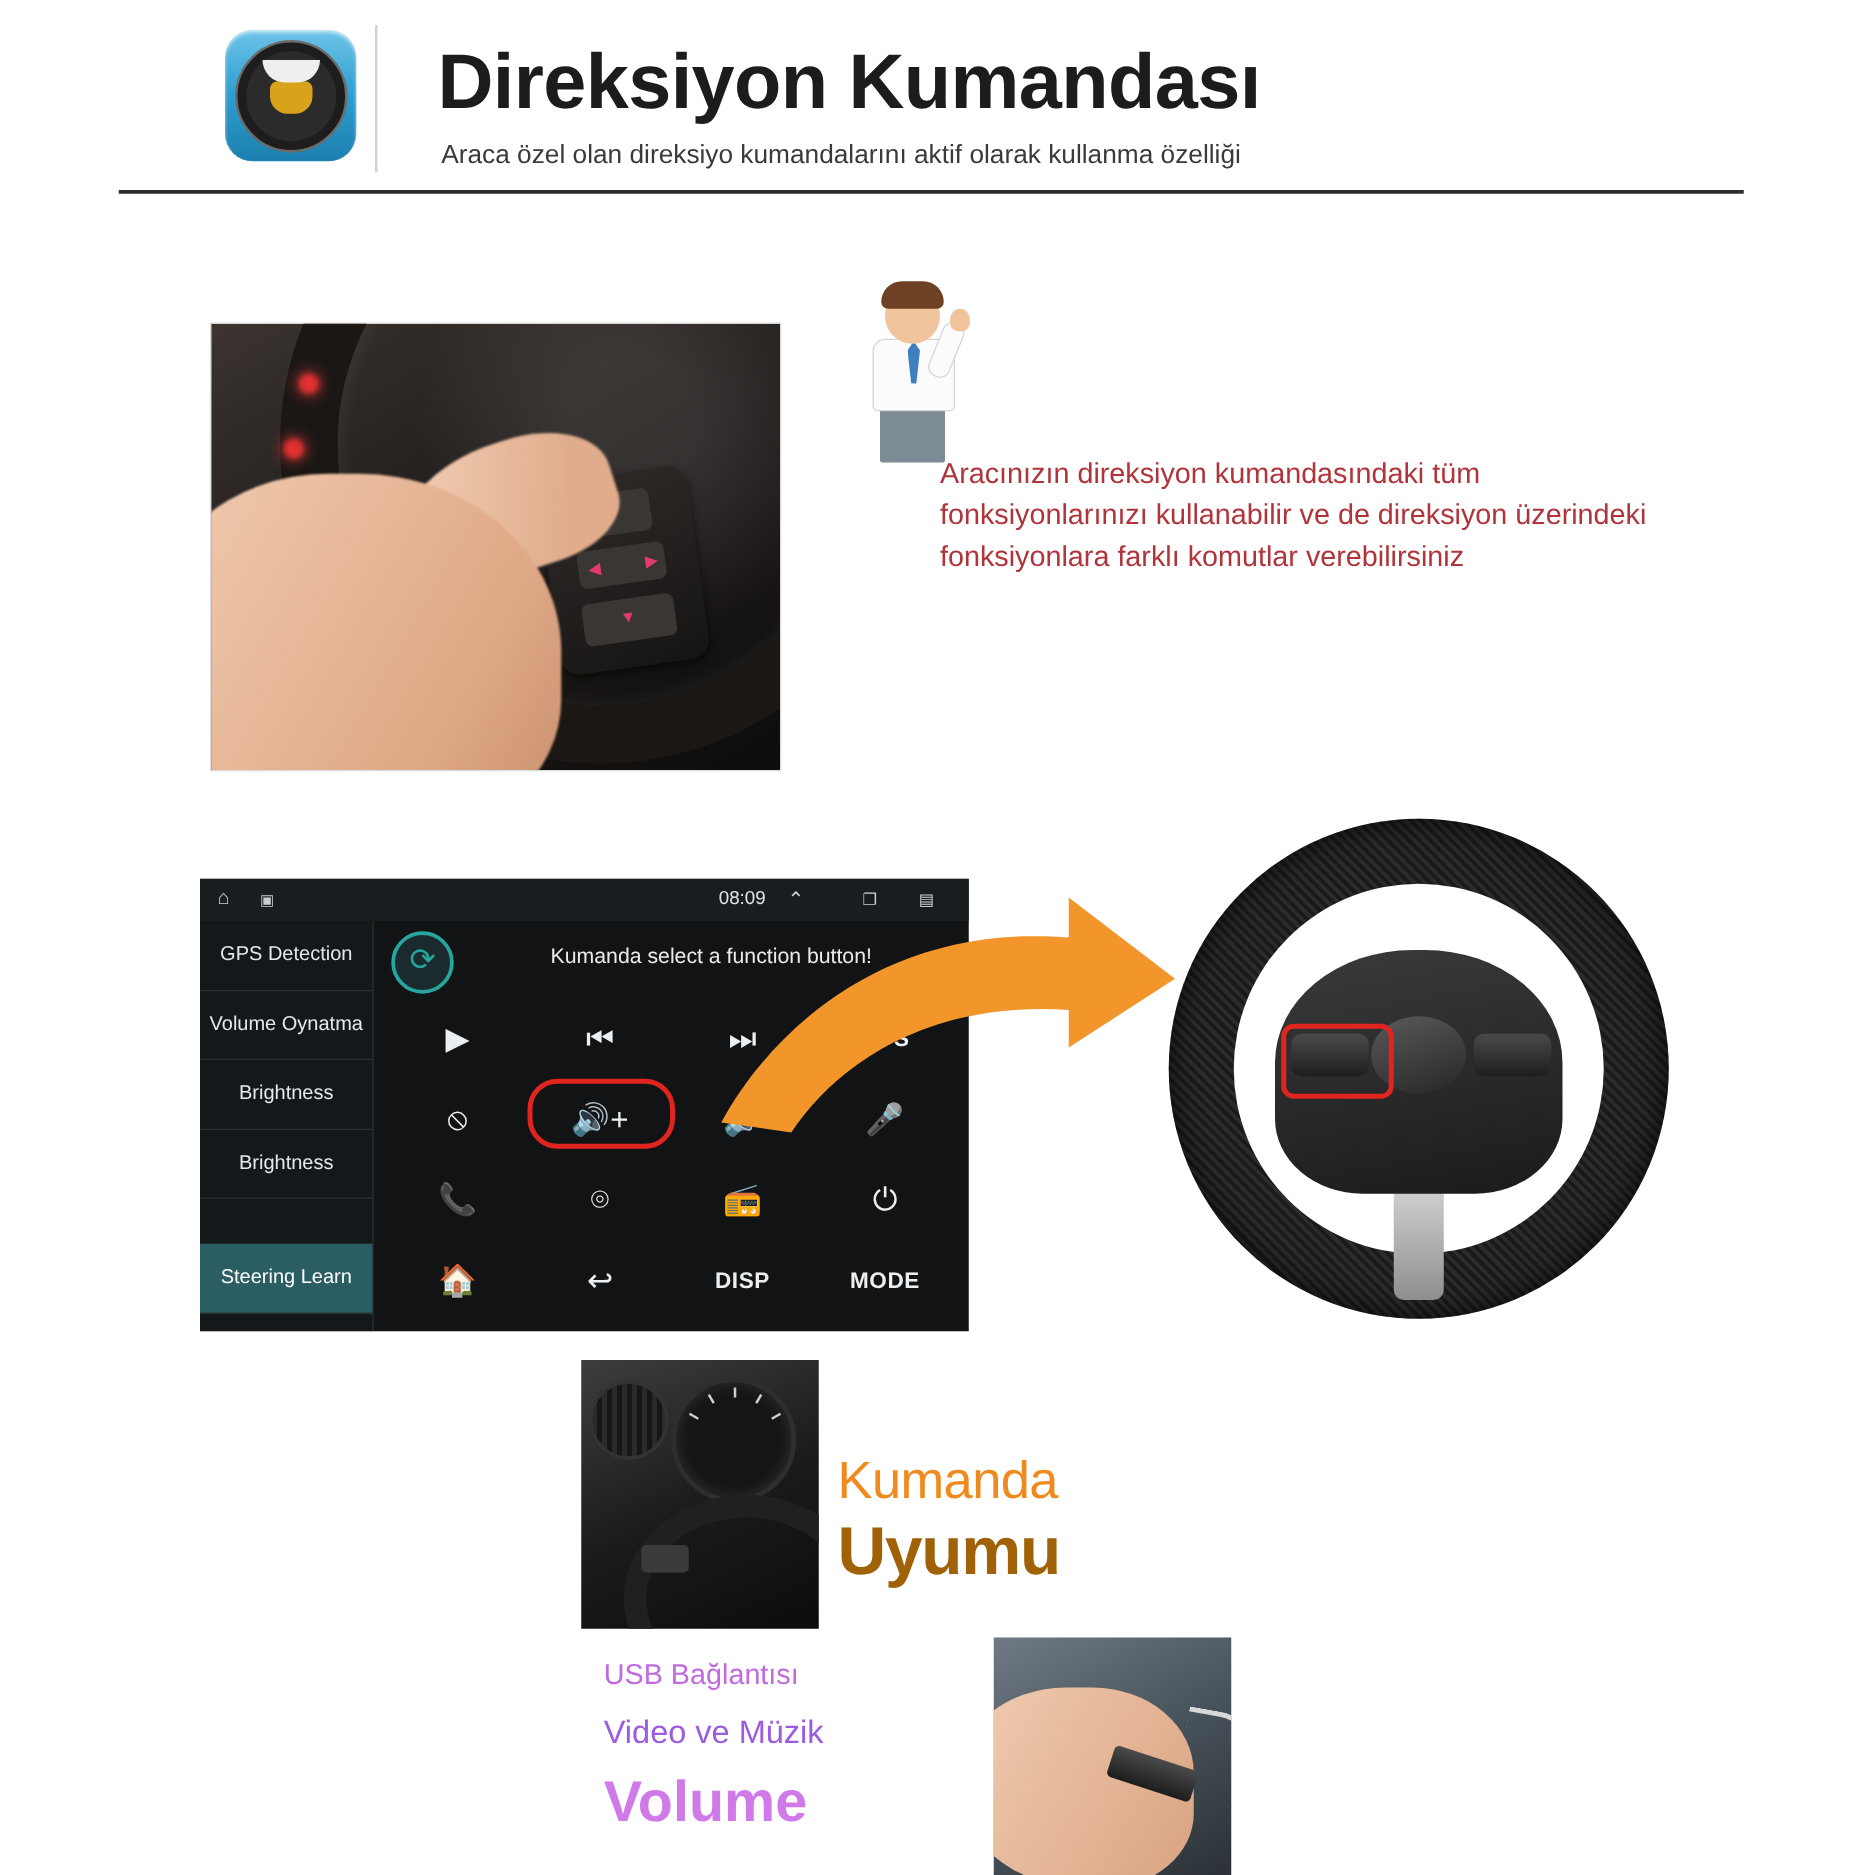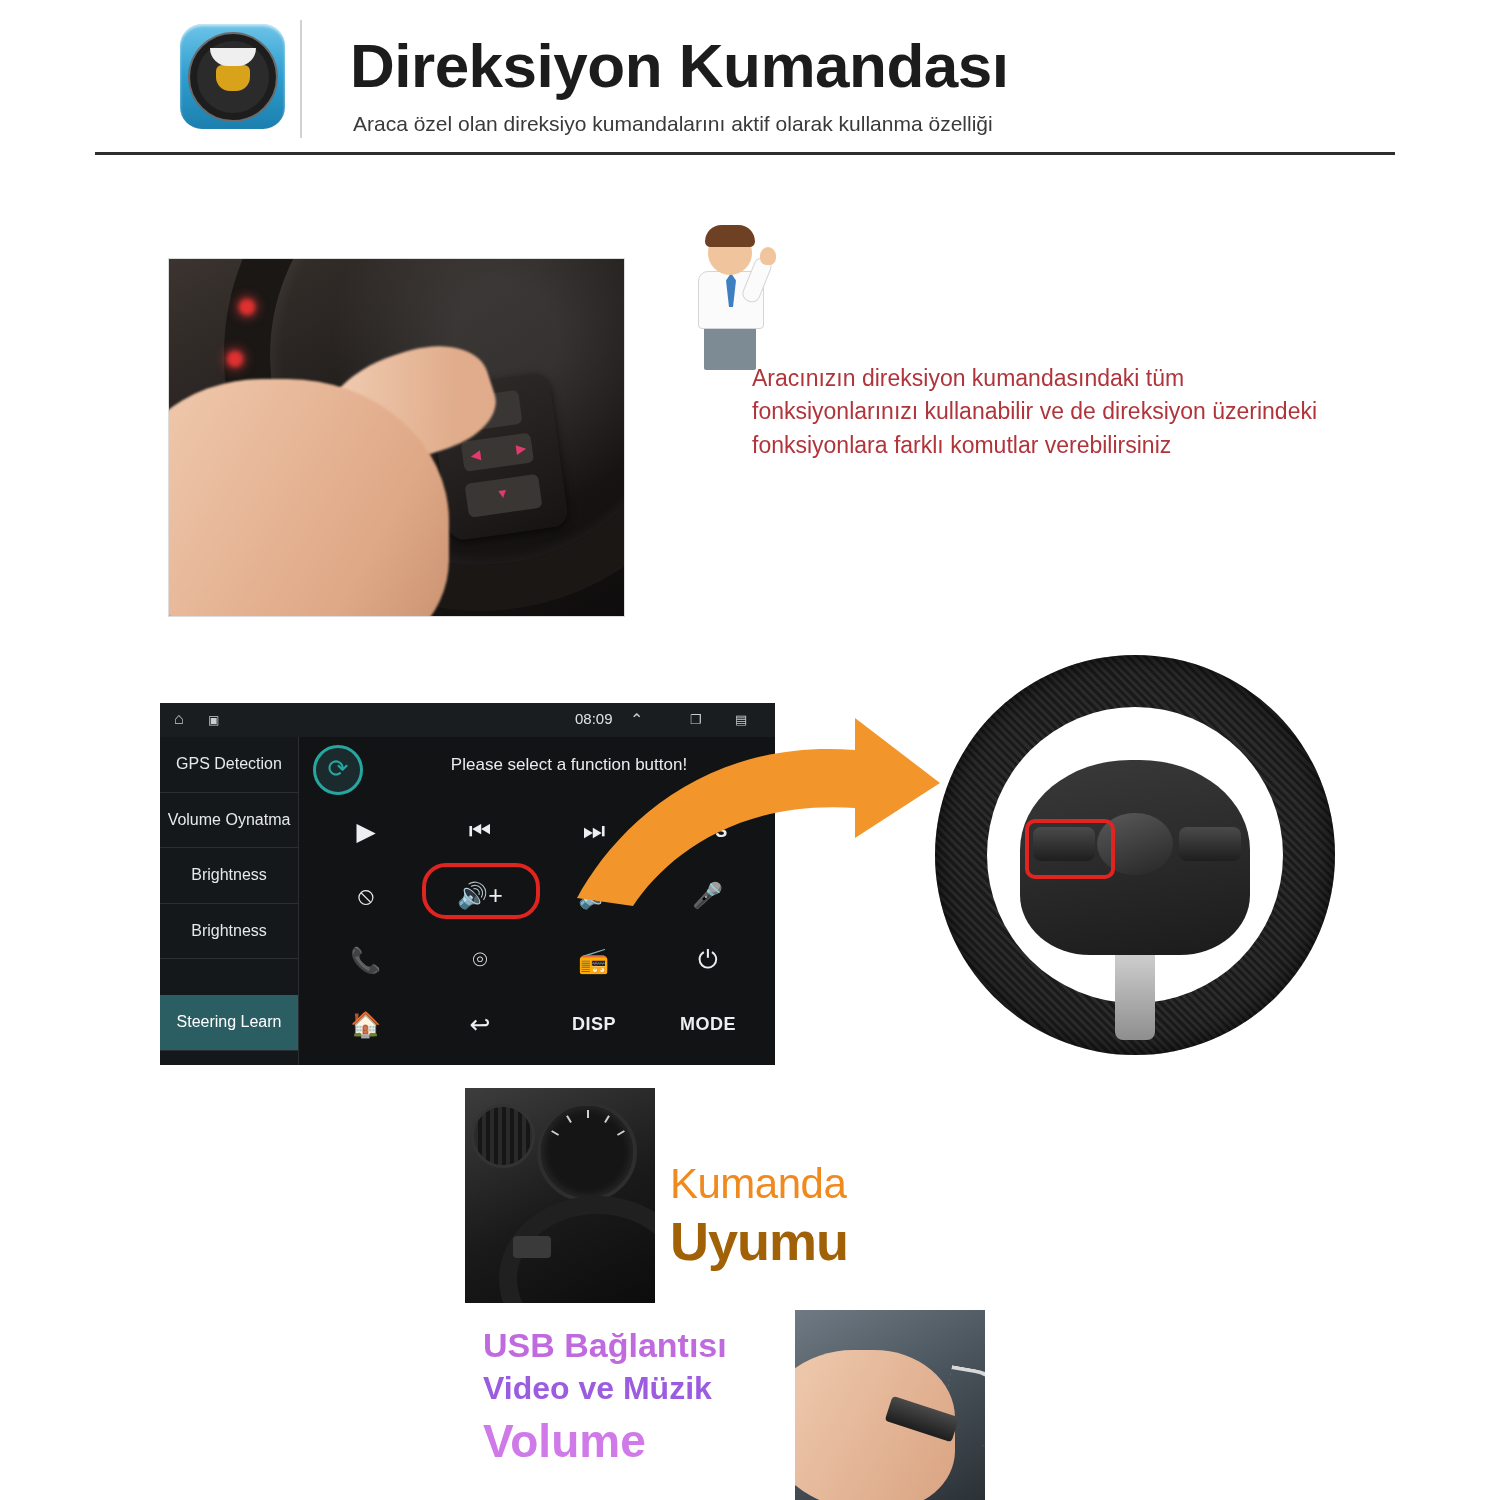--- a/index.html
+++ b/index.html
@@ -560,30 +560,30 @@
     top: 122px;
     font-size: 54px;
     font-weight: bold;
     color: #a16207;
     letter-spacing: -1px;
   }
   #promo-line4 {
     position: absolute;
     left: 18px;
     top: 238px;
-    font-size: 34px;
-    font-weight: bold;
+    font-size: 23px;
+    font-weight: normal;
     color: #c06ae0;
   }
   #promo-line5 {
     position: absolute;
     left: 18px;
     top: 282px;
-    font-size: 32px;
-    font-weight: bold;
+    font-size: 26px;
+    font-weight: normal;
     color: #9b5ce0;
   }
   #promo-line6 {
     position: absolute;
     left: 18px;
     top: 326px;
     font-size: 46px;
     font-weight: bold;
     color: #cf7ae8;
   }
@@ -684,21 +684,21 @@
     <div class="hu-side-item">GPS Detection</div>
     <div class="hu-side-item">Volume Oynatma</div>
     <div class="hu-side-item">Brightness</div>
     <div class="hu-side-item">Brightness</div>
     <div class="hu-side-item active">Steering Learn</div>
     <div class="hu-side-item">Logo Settings</div>
   </div>
 
   <div id="hu-main">
     <div id="hu-refresh">⟳</div>
-    <div id="hu-prompt">Please select a function button!</div>
+    <div id="hu-prompt">Kumanda select a function button!</div>
 
     <div id="hu-grid">
       <div class="hu-cell">▶</div>
       <div class="hu-cell">⏮</div>
       <div class="hu-cell">⏭</div>
       <div class="hu-cell text-cell">GPS</div>
 
       <div class="hu-cell">⦸</div>
       <div class="hu-cell">🔊+</div>
       <div class="hu-cell">🔈</div>

